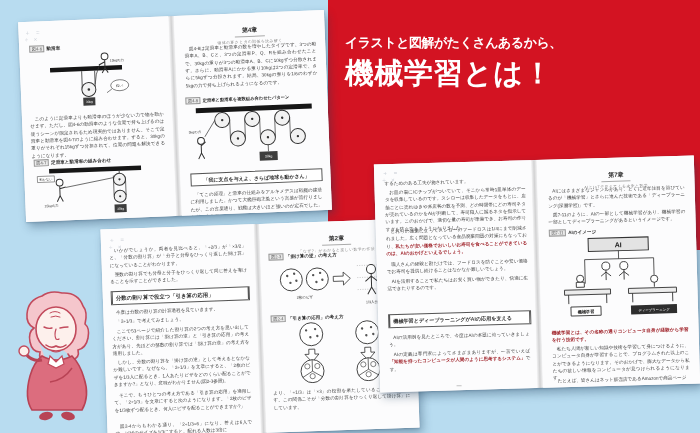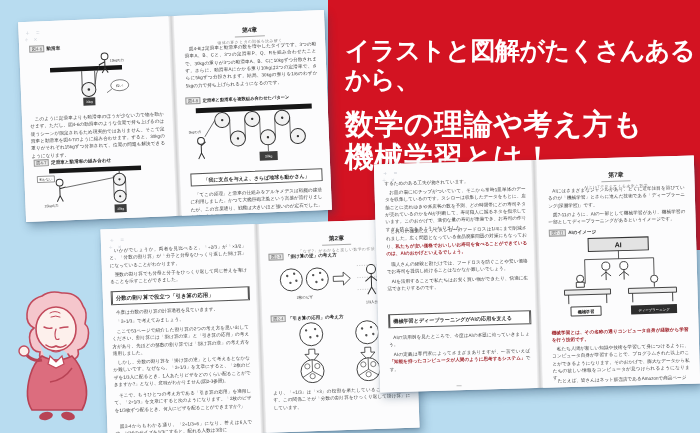--- a/index.html
+++ b/index.html
@@ -4,21 +4,21 @@
 <style>
   html,body{margin:0;padding:0;}
   body{width:700px;height:433px;overflow:hidden;position:relative;
        font-family:"Liberation Sans", sans-serif;
        background:var(--bg-blue,#b8dcf0);}
   .stage{position:absolute;inset:0;}
   
   .red-block{position:absolute;left:328px;top:0;width:372px;height:250px;
              background:var(--block-red,#d31322);z-index:1;}
   .headline{position:absolute;left:345px;top:36px;z-index:2;color:#fff;font-weight:bold;line-height:1.15;}
-  .headline .l1{font-size:25px;margin-bottom:14px;letter-spacing:-0.5px;}
+  .headline .l1{font-size:13px;margin-bottom:6px;letter-spacing:-0.5px;}
   .headline .l2,.headline .l3{font-size:29px;letter-spacing:0.5px;}
   
   .spread{position:absolute;display:flex;background:#fcfcfd;
           box-shadow:3px 5px 10px rgba(30,60,90,.38), 0 1px 2px rgba(30,60,90,.25);}
   .spread .page{position:relative;overflow:hidden;background:#fcfcfd;}
   .gutter{width:6px;background:linear-gradient(90deg,rgba(0,0,0,.02),rgba(0,0,0,.17) 50%,rgba(0,0,0,.03));}
   #spread-pulleys{left:22px;top:16px;width:306px;height:200px;transform:rotate(-2.3deg);z-index:3;}
   #spread-pulleys .page{width:150px;height:200px;}
   #spread-fractions{left:104px;top:224px;width:312px;height:209px;transform:rotate(-2deg);z-index:4;}
   #spread-fractions .page{width:153px;height:209px;}
@@ -52,21 +52,20 @@
 </style>
 </head>
 <body>
 
 <div class="stage">
 
   <div class="red-block"></div>
 
   <div class="headline">
     <div class="l1">イラストと図解がたくさんあるから、</div>
-    <div class="l2">数学の理論や考え方も</div>
     <div class="l3">機械学習とは！</div>
   </div>
 
   <div class="spread" id="spread-pulleys">
     <div class="page">
       <div class="deco" style="left:6px;top:8px;">＋ =
 ÷ ×</div>
       <div class="figlab" style="left:10px;top:24px;">
         <span class="figtag">図4-6</span>
         <span>動滑車</span>

